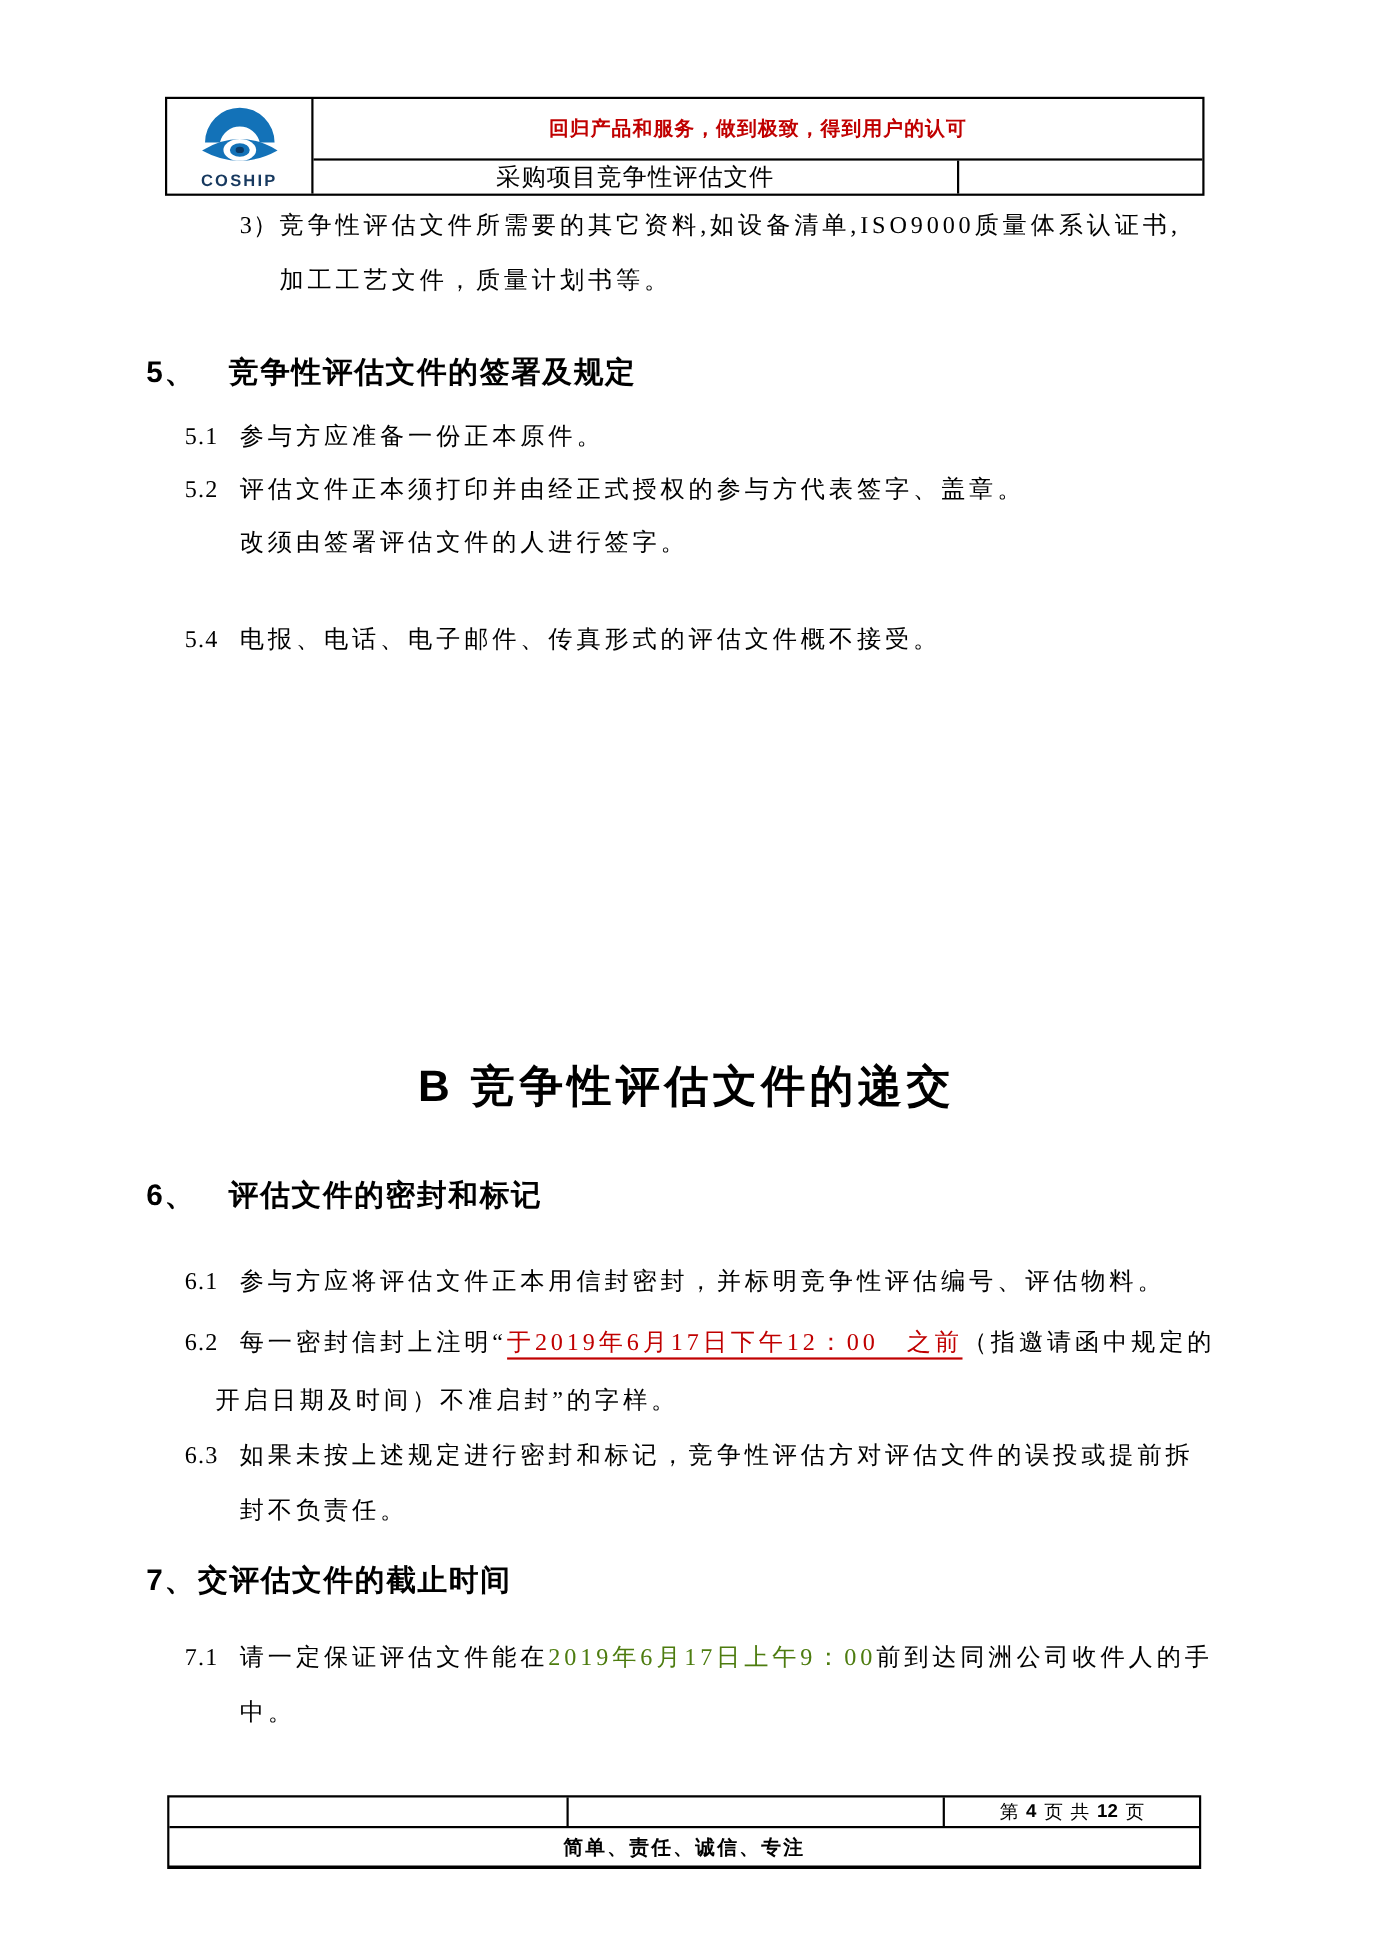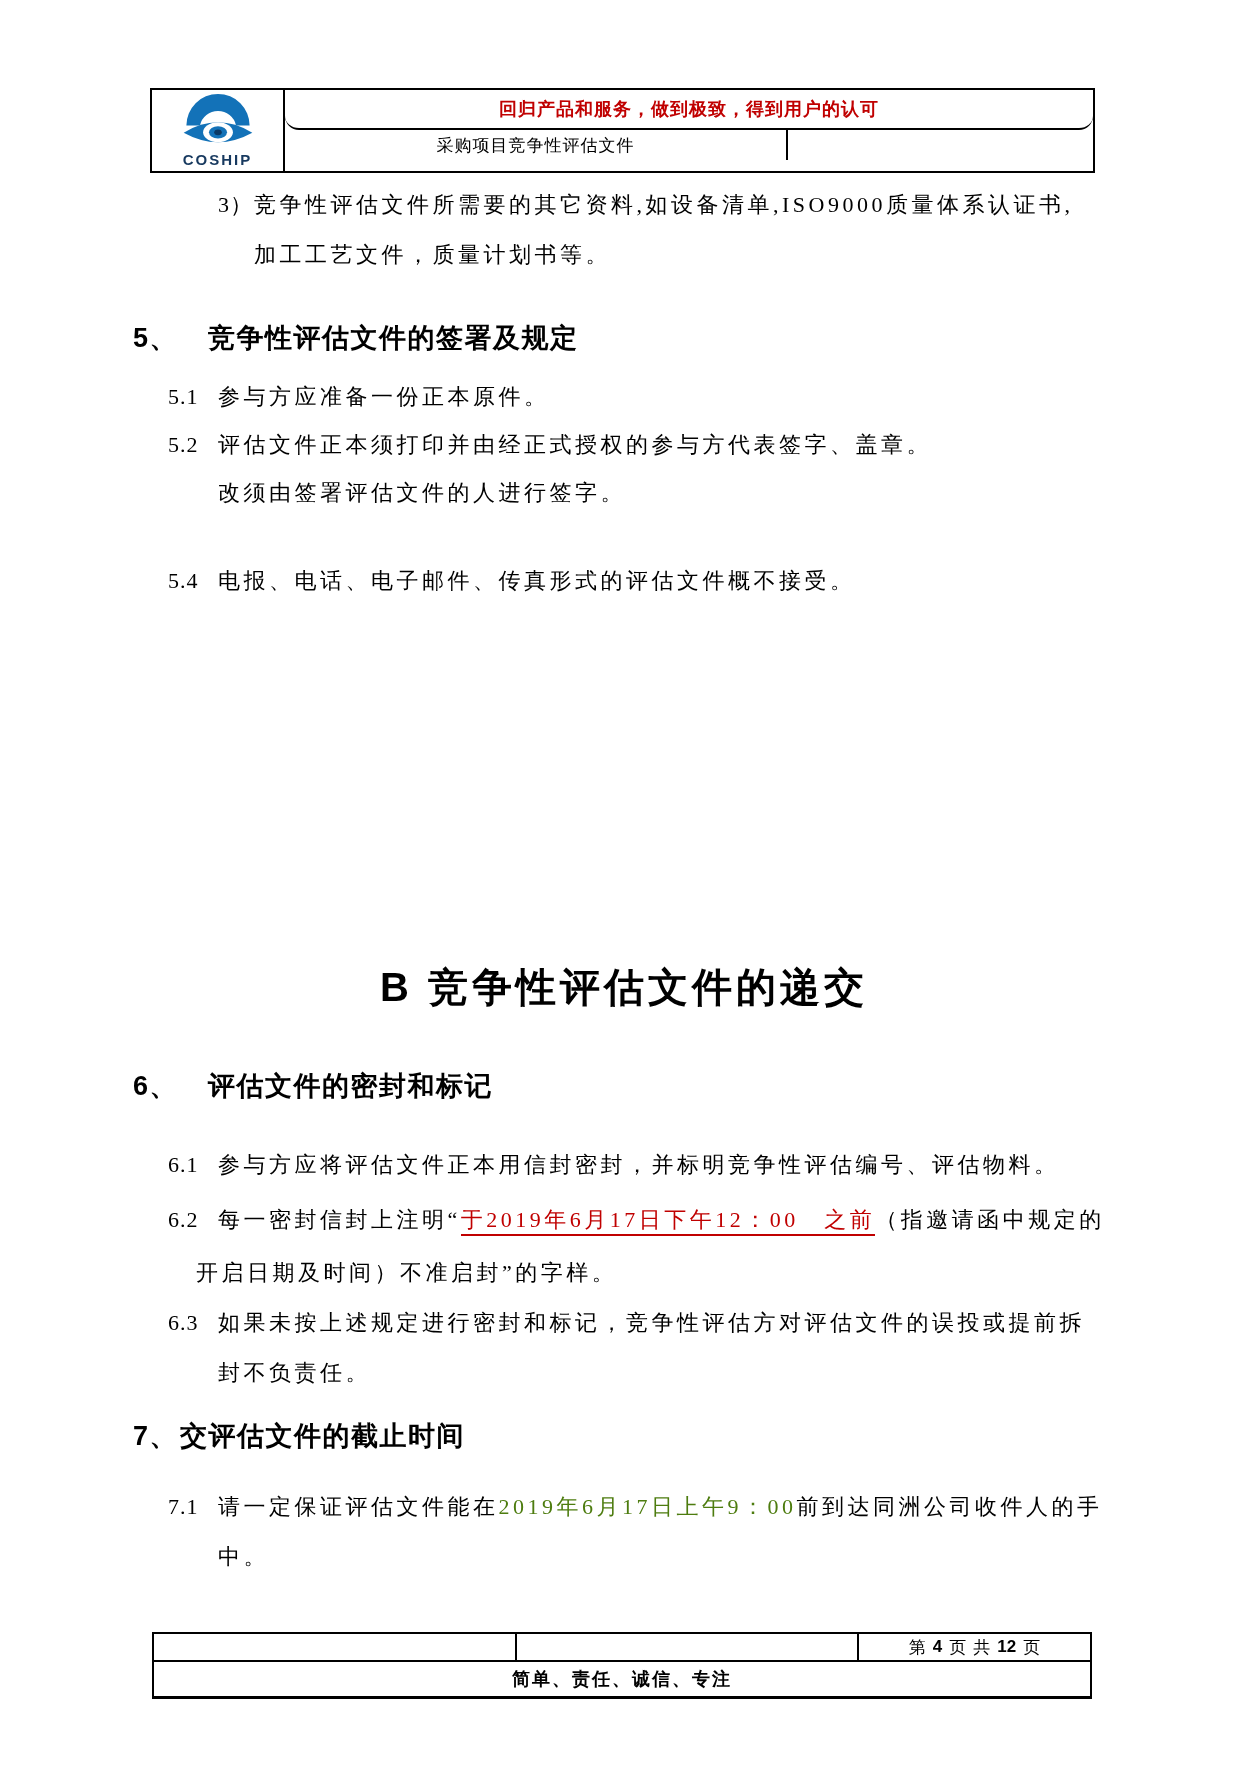--- a/index.html
+++ b/index.html
@@ -14,40 +14,40 @@
     overflow: hidden;
   }
 
   
   .header-table {
     position: absolute; left: 150px; top: 88px; width: 945px;
     border: 2px solid #000; display: flex; background: #fff;
   }
   .logo-cell {
     width: 133px; border-right: 2px solid #000;
-    display: flex; flex-direction: column; align-items: center; justify-content: flex-start;
+    display: flex; flex-direction: column; align-items: center; justify-content: flex-end;
     padding: 3px 0;
   }
   .logo-wordmark {
     font-family: "Liberation Sans", sans-serif;
     font-weight: bold; font-size: 15px; letter-spacing: 2px; color: #17395f;
     margin-top: -2px;
   }
   .header-right { flex: 1; display: flex; flex-direction: column; }
   .motto-row {
-    height: 40px; border-bottom: 2px solid #000;
+    height: 56px; border-bottom: 2px solid #000;
     display: flex; align-items: center; justify-content: center;
     color: #c00000; font-weight: bold; font-size: 18px;
-    font-family: "Liberation Sans", sans-serif; letter-spacing: 1px; border-radius: 14px;
+    font-family: "Liberation Sans", sans-serif; letter-spacing: 1px;
   }
   .title-row { height: 30px; display: flex; }
   .title-cell {
-    width: 503px; border-right: 2px solid #000;
+    width: 587px; border-right: 2px solid #000;
     display: flex; align-items: center; justify-content: center;
-    font-size: 17px; letter-spacing: 1px;
+    font-size: 22px; letter-spacing: 1px;
   }
   .title-empty { flex: 1; }
 
   
   .body-par { position: absolute; font-size: 22px; letter-spacing: 3.5px; }
   .pline { height: 50px; line-height: 50px; white-space: nowrap; }
   .pnum { display: inline-block; min-width: 50px; letter-spacing: 1px; }
   .cont { margin-left: 36px; }
 
   .sec-heading {

